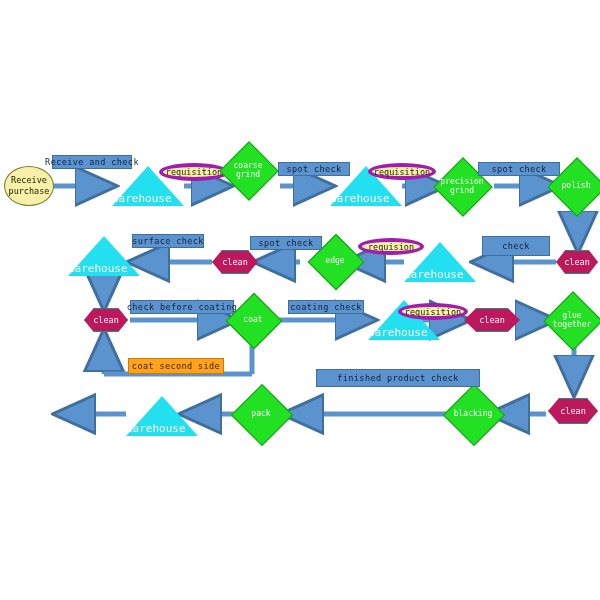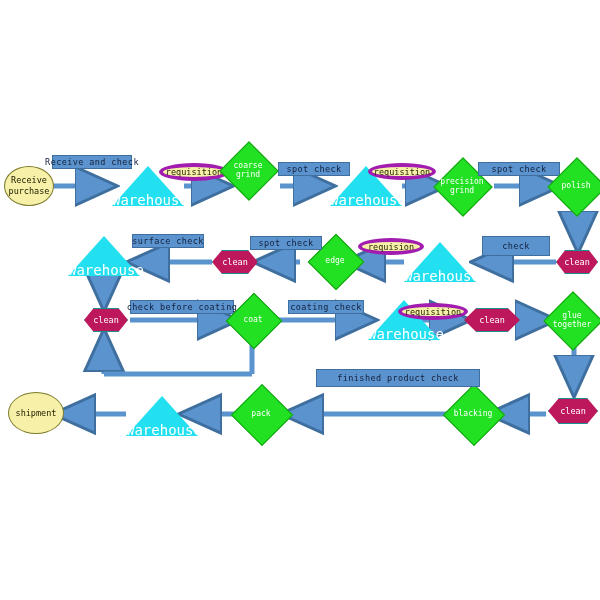--- a/index.html
+++ b/index.html
@@ -42,21 +42,21 @@
   
   .tri {
     width: 0; height: 0;
     border-left: 36px solid transparent;
     border-right: 36px solid transparent;
     border-bottom: 40px solid #22e0f0;
   }
   .tri-lbl {
     position: absolute;
     color: #ffffff;
-    font-size: 14px;
+    font-size: 11px;
     white-space: nowrap;
     text-align: left;
     pointer-events: none;
   }
   
   .dia-wrap { position: absolute; }
   .dia {
     position: absolute; left: 0; top: 0;
     width: 100%; height: 100%;
     background: #22e022;
@@ -224,20 +224,21 @@
 
   <div class="node hex" style="left:84px; top:308px; width:44px; height:24px;">clean</div>
 
   <div class="node pbox" style="left:130px; top:300px; width:104px; height:14px;">check before coating</div>
 
   <div class="dia-wrap" style="left:234px; top:301px; width:38px; height:38px;">
     <div class="dia"></div>
     <div class="dia-lbl">coat</div>
   </div>
 
+  <div class="node pbox orange" style="left:128px; top:358px; width:96px; height:16px;">coat second side</div>
 
   <div class="node pbox" style="left:288px; top:300px; width:76px; height:14px;">coating check</div>
 
   <div class="node" style="left:368px; top:300px; width:72px; height:40px;">
     <div class="tri"></div>
     <div class="tri-lbl" style="left:0; top:26px; width:72px;">warehouse</div>
   </div>
 
   <div class="node req" style="left:398px; top:303px; width:70px; height:17px;">requisition</div>
 
@@ -263,15 +264,14 @@
   <div class="dia-wrap" style="left:240px; top:393px; width:42px; height:42px;">
     <div class="dia"></div>
     <div class="dia-lbl">pack</div>
   </div>
 
   <div class="node" style="left:126px; top:396px; width:72px; height:40px;">
     <div class="tri"></div>
     <div class="tri-lbl" style="left:0; top:26px; width:72px;">warehouse</div>
   </div>
 
-  <div class="node ellipse" style="left:8px; top:392px; width:56px; height:42px;">shipment</div>
 
 </div>
 
 </body></html>

